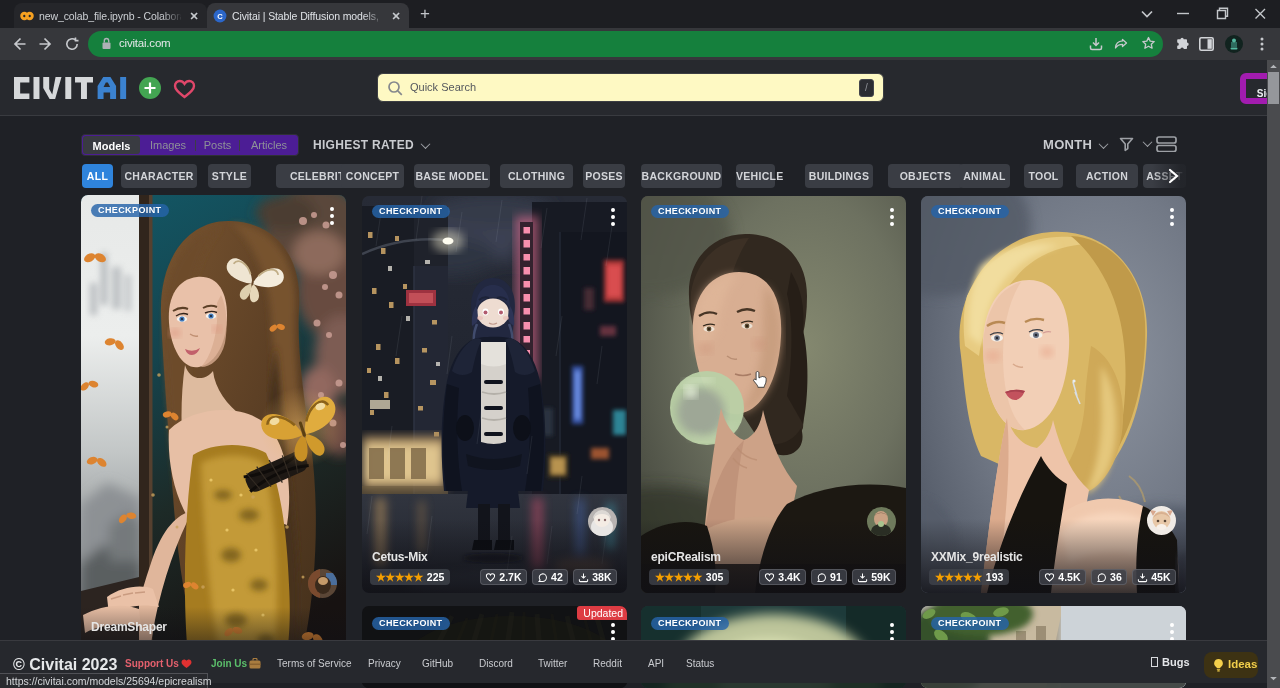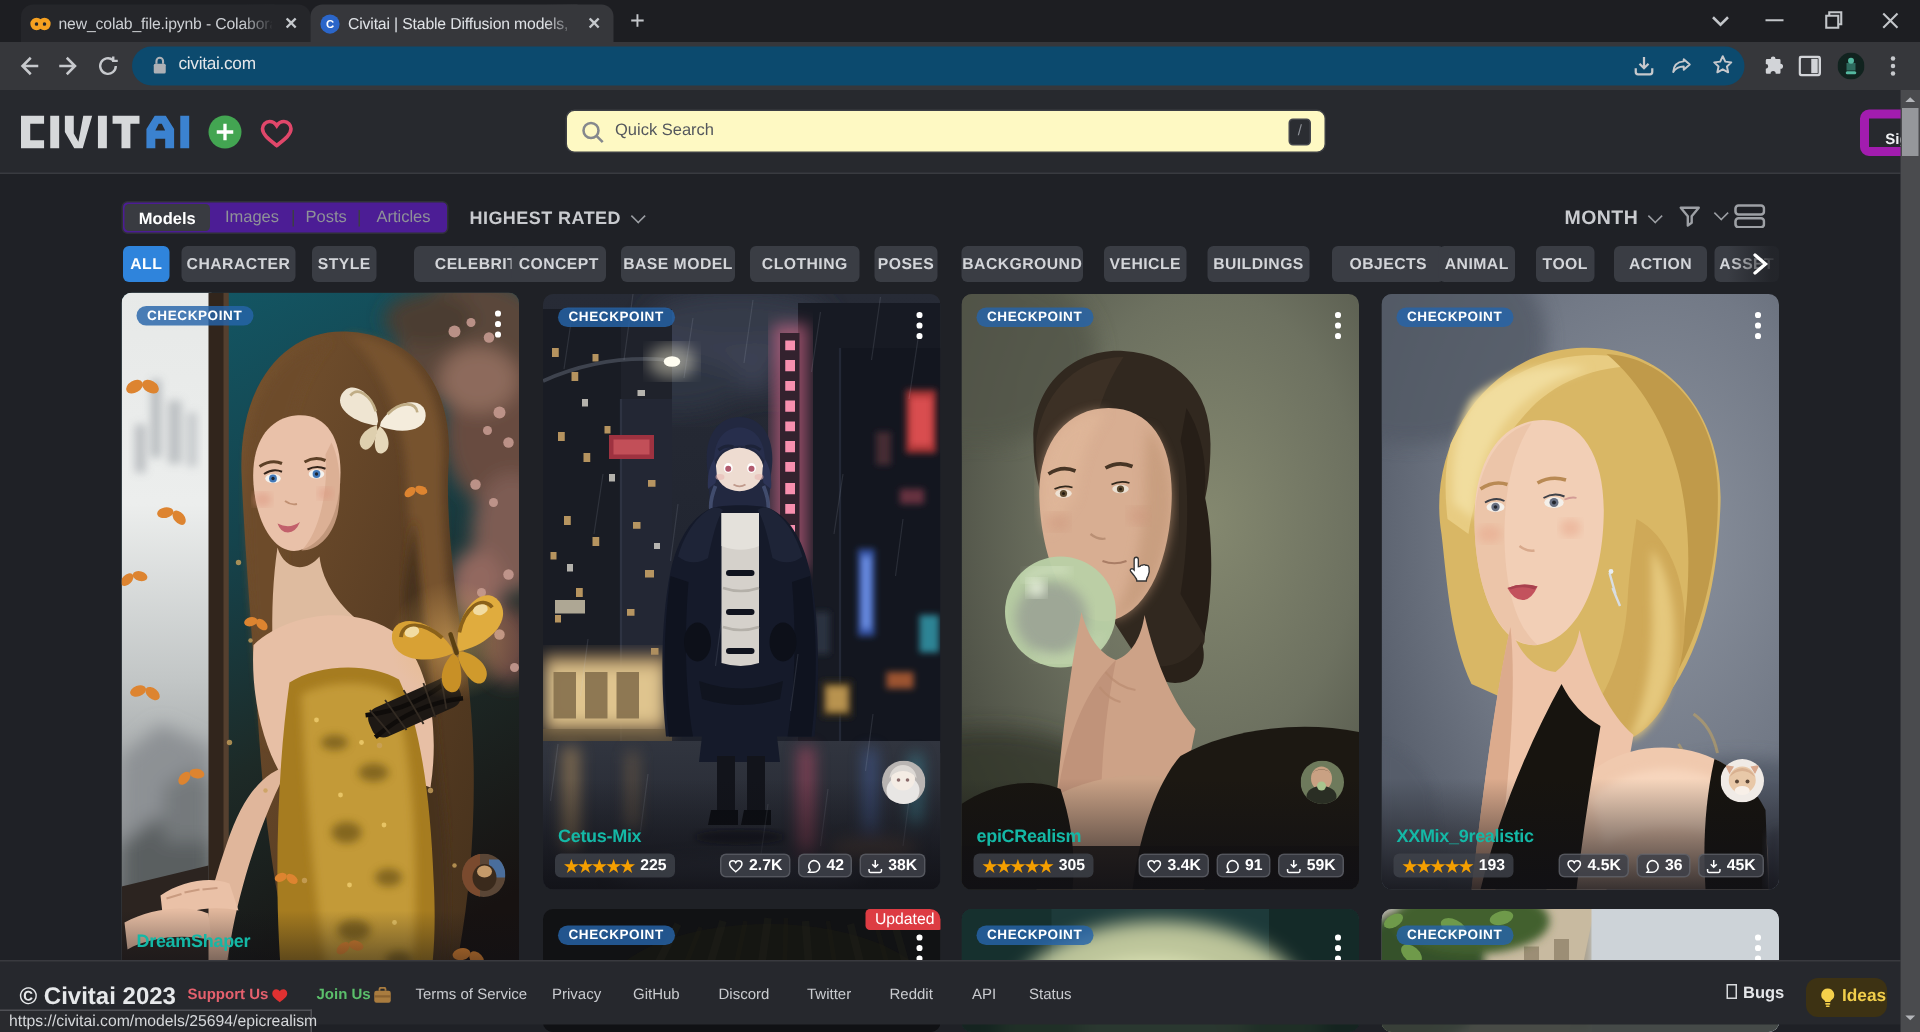--- a/index.html
+++ b/index.html
@@ -13,21 +13,21 @@
   #tab2 { left:207px; width:202px; background:#36373b; color:#dfe2e6; }
   .tab .fav { position:absolute; left:6px; top:6px; width:14px; height:14px; }
   .tab .ttl { position:absolute; left:25px; top:7px; right:26px; white-space:nowrap; overflow:hidden; }
   .tab .fade { position:absolute; right:24px; top:0; width:22px; height:100%; }
   #tab1 .fade { background:linear-gradient(90deg, rgba(37,38,42,0), #25262a); }
   #tab2 .fade { background:linear-gradient(90deg, rgba(54,55,59,0), #36373b); }
   .tab .x { position:absolute; right:6px; top:6px; width:14px; height:14px; color:#c6c9cd; font-size:11px; line-height:14px; text-align:center; font-weight:bold; }
   #newtab { position:absolute; left:417px; top:6px; width:16px; height:16px; color:#c3c6ca; font-size:17px; line-height:15px; text-align:center; }
   
   #navbar { position:absolute; left:0; top:28px; width:1280px; height:32px; background:#36373b; }
-  #omni { position:absolute; left:88px; top:3px; width:1075px; height:26px; border-radius:13px; background:#0c4a6e; }
+  #omni { position:absolute; left:88px; top:3px; width:1075px; height:26px; border-radius:13px; background:#15803d; }
   #omni .url { position:absolute; left:31px; top:6px; font-size:11.5px; letter-spacing:-0.2px; color:#e4e6e9; }
   
   #shead { position:absolute; left:0; top:60px; width:1267px; height:56px; background:#27292e; border-bottom:1px solid #393b40; }
   #plusbtn { position:absolute; left:139px; top:77px; width:22px; height:22px; border-radius:50%; background:#43a552; }
   #search { position:absolute; left:377px; top:73px; width:507px; height:29px; background:#fef9c3; border:1px solid #3c3e43; border-radius:6px; }
   #search .ph { position:absolute; left:32px; top:7px; font-size:11px; color:#54575d; }
   #search .slash { position:absolute; right:9px; top:5px; width:15px; height:18px; border:1px solid #44464c; border-radius:3px; color:#8f9298; font-size:10px; text-align:center; line-height:16px; background:#2b2d32; }
   #signin { position:absolute; left:1240px; top:73px; width:67px; height:31px; border:6px solid #a21caf; border-radius:6px; color:#eff1f3; font-size:10px; font-weight:bold; text-align:center; line-height:29px; }
   
   #seg { position:absolute; left:81px; top:134px; width:218px; height:22px; background:#4c1d95; border:1px solid #2f3136; border-radius:4px; display:flex; }
@@ -41,21 +41,21 @@
   .pill { position:absolute; top:164px; height:24px; border-radius:4px; background:#3a3d44; color:#d3d5d9; font-size:10.5px; font-weight:bold; line-height:24px; letter-spacing:0.3px; text-align:center; }
   .pill.blue { background:#2f84dc; color:#fff; }
   #pillfade { position:absolute; left:1152px; top:163px; width:34px; height:26px; background:linear-gradient(90deg, rgba(31,33,38,0), rgba(31,33,38,0.85) 85%); z-index:5; }
   #pillchev { position:absolute; left:1164px; top:167px; z-index:6; width:17px; height:18px; }
   
   .card { position:absolute; width:265px; border-radius:7px; overflow:hidden; background:#24262b; }
   .badge { position:absolute; left:10px; top:9px; height:13px; border-radius:7px; background:rgba(38,100,170,0.82); color:#fff; font-size:9px; font-weight:bold; line-height:13px; padding:0 7px; letter-spacing:0.4px; }
   .dots { position:absolute; right:12px; top:12px; width:4px; }
   .dots i { display:block; width:3.8px; height:3.8px; border-radius:50%; background:#fff; margin-bottom:3.2px; }
   .cgrad { position:absolute; left:0; bottom:0; width:100%; height:74px; background:linear-gradient(180deg, rgba(14,14,18,0), rgba(16,16,21,0.82)); }
-  .ctitle { position:absolute; left:10px; font-size:12px; font-weight:bold; letter-spacing:-0.2px; color:#14b8a6; }
+  .ctitle { position:absolute; left:10px; font-size:12px; font-weight:bold; letter-spacing:-0.2px; color:#e5e5e5; }
   .stats { position:absolute; left:8px; right:10px; display:flex; }
   .rate { height:16px; background:rgba(64,68,76,0.78); border-radius:4px; display:flex; align-items:center; padding:0 6px; font-size:10.5px; font-weight:bold; color:#fff; }
   .star { color:#f59f00; font-size:11px; letter-spacing:-0.5px; margin-right:4px; }
   .spill { height:16px; background:rgba(62,65,73,0.85); border:1px solid rgba(140,143,150,0.35); border-radius:4px; display:flex; align-items:center; padding:0 4.5px; font-size:10.5px; font-weight:bold; color:#fff; margin-left:4.5px; }
   .spill svg { margin-right:3px; }
   .spacer { flex:1; }
   .avatar { position:absolute; width:29px; height:29px; border-radius:50%; overflow:hidden; }
   .avatar svg { display:block; }
   
   #footer { position:absolute; left:0; top:640px; width:1267px; height:43px; background:#26282d; border-top:1px solid #393a3f; z-index:40; }
@@ -204,21 +204,21 @@
 
 <div class="pill blue" style="left:82px; width:31px">ALL</div>
 <div class="pill" style="left:121px; width:76px">CHARACTER</div>
 <div class="pill" style="left:208px; width:43px">STYLE</div>
 <div class="pill" style="left:276px; width:90px">CELEBRITY</div>
 <div class="pill" style="left:341px; width:63px">CONCEPT</div>
 <div class="pill" style="left:414px; width:76px">BASE MODEL</div>
 <div class="pill" style="left:500px; width:73px">CLOTHING</div>
 <div class="pill" style="left:583px; width:42px">POSES</div>
 <div class="pill" style="left:641px; width:81px">BACKGROUND</div>
-<div class="pill" style="left:736px; width:55px">VEHICLE</div>
+<div class="pill" style="left:736px; width:39px">VEHICLE</div>
 <div class="pill" style="left:805px; width:68px">BUILDINGS</div>
 <div class="pill" style="left:888px; width:75px">OBJECTS</div>
 <div class="pill" style="left:959px; width:51px">ANIMAL</div>
 <div class="pill" style="left:1024px; width:39px">TOOL</div>
 <div class="pill" style="left:1076px; width:62px">ACTION</div>
 <div class="pill" style="left:1143px; width:43px">ASSET</div>
 <div id="pillfade"></div>
 <svg id="pillchev" viewBox="0 0 17 18">
     <path d="M6 3 l7 6 -7 6" fill="none" stroke="#fff" stroke-width="2.2" stroke-linecap="round"></path>
   </svg>

